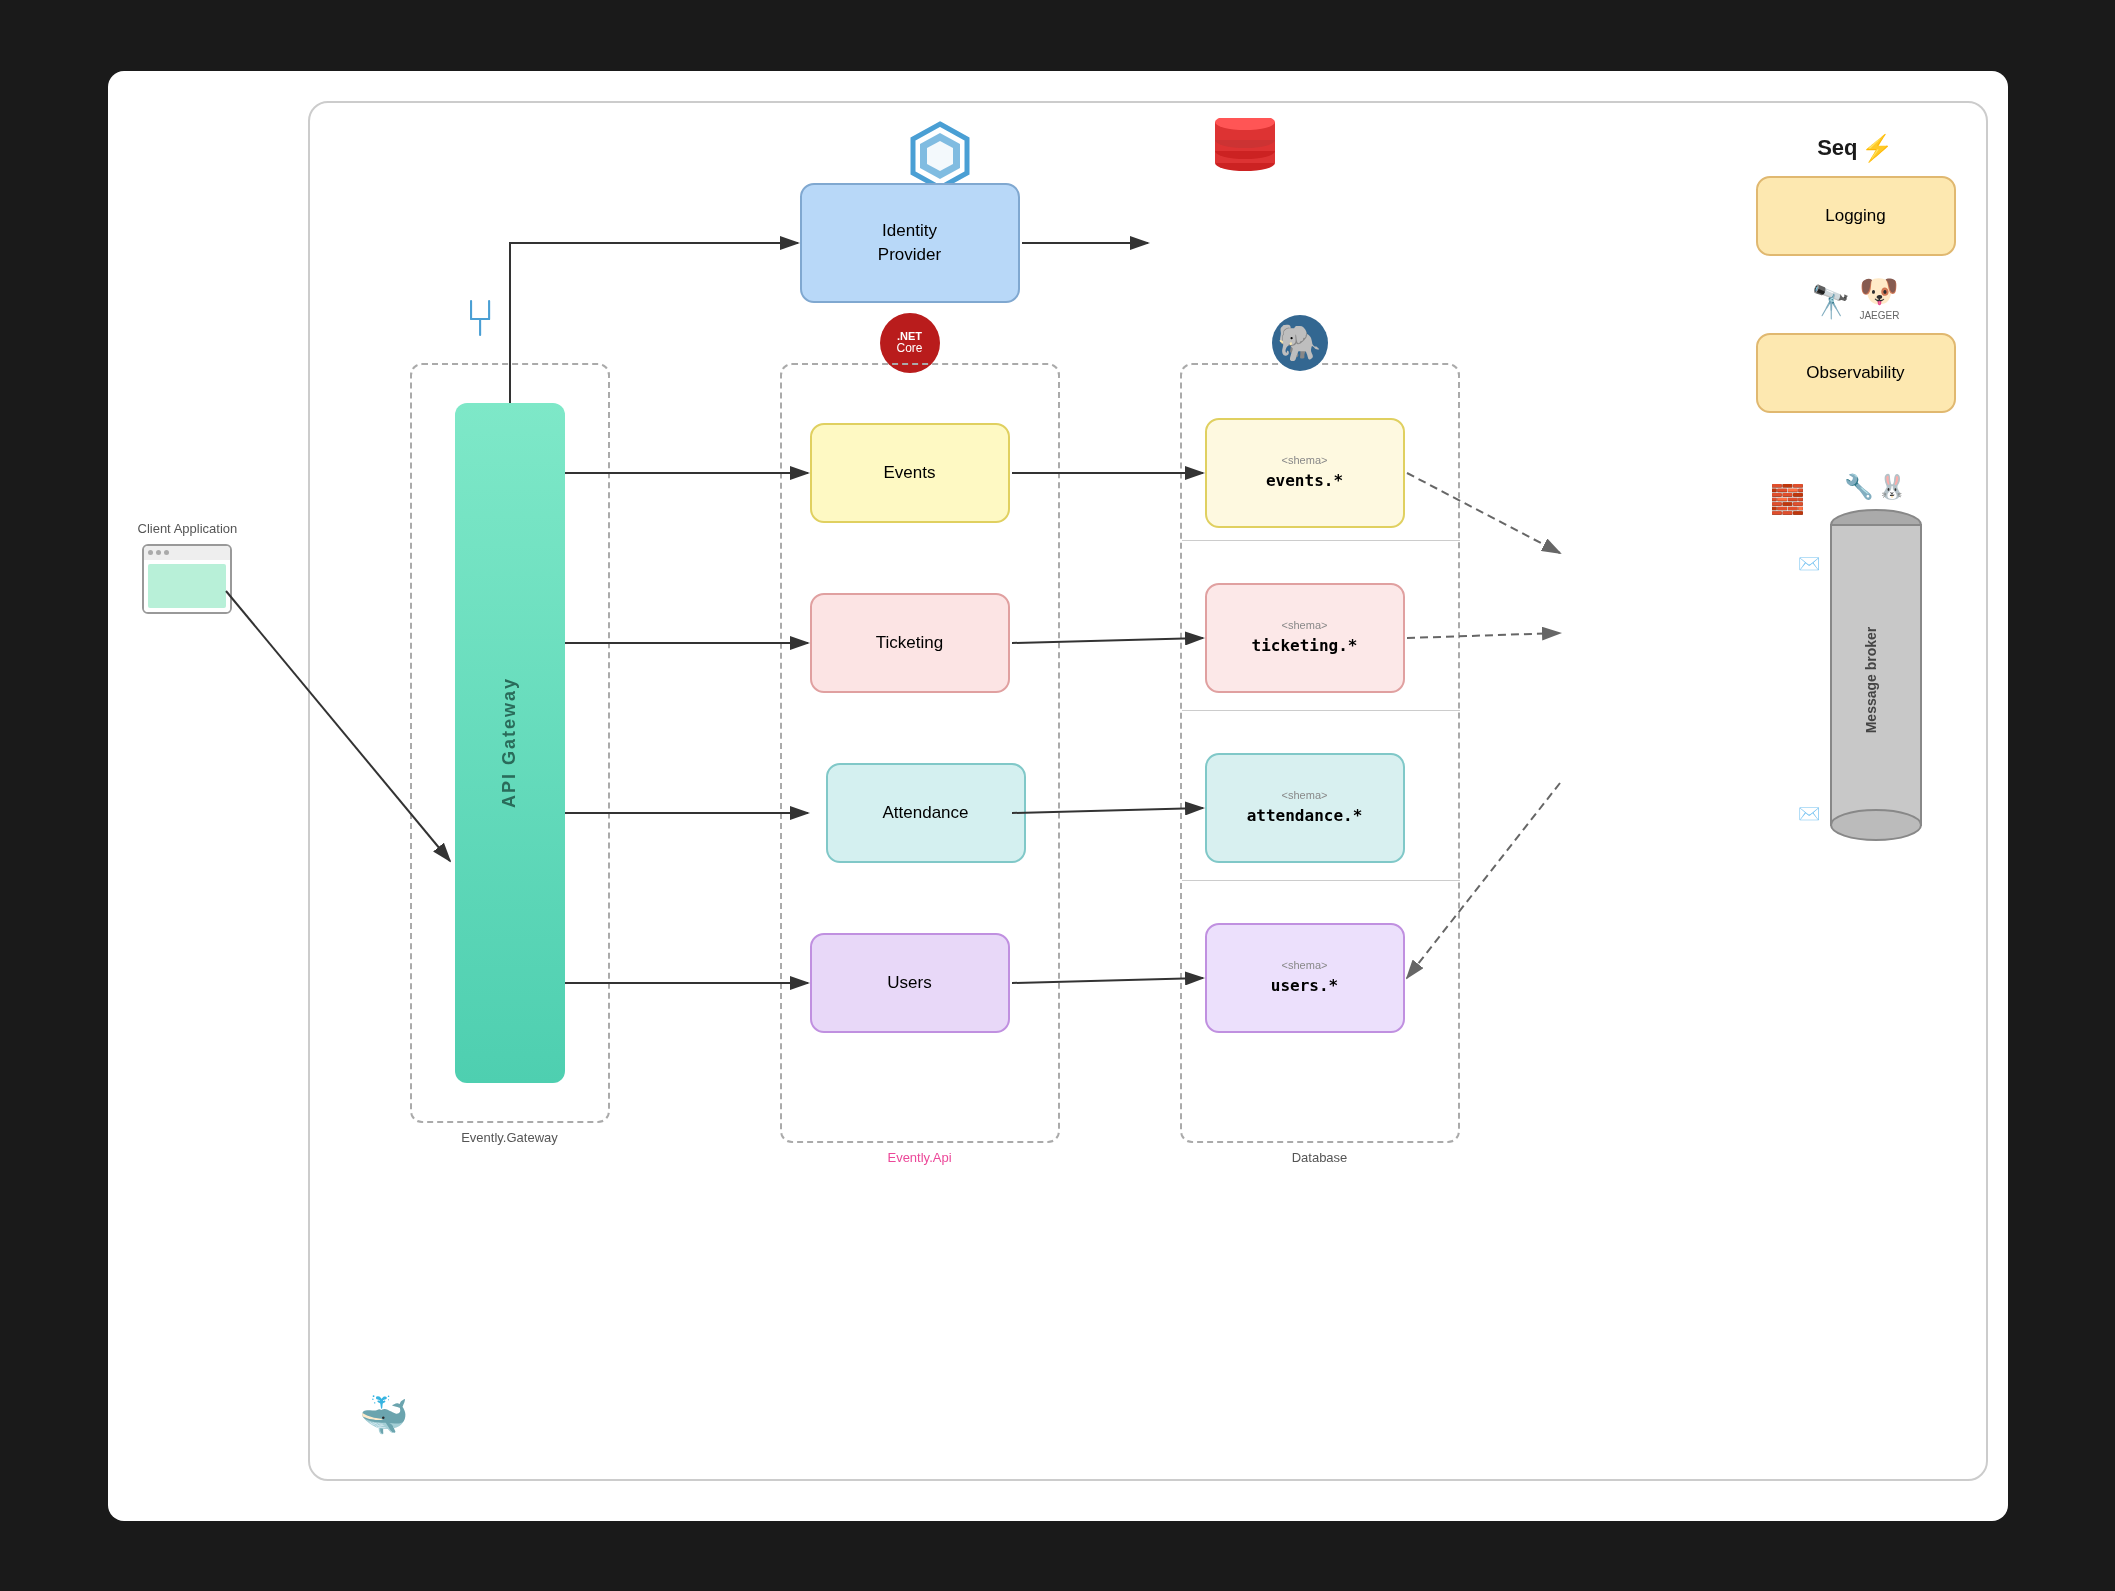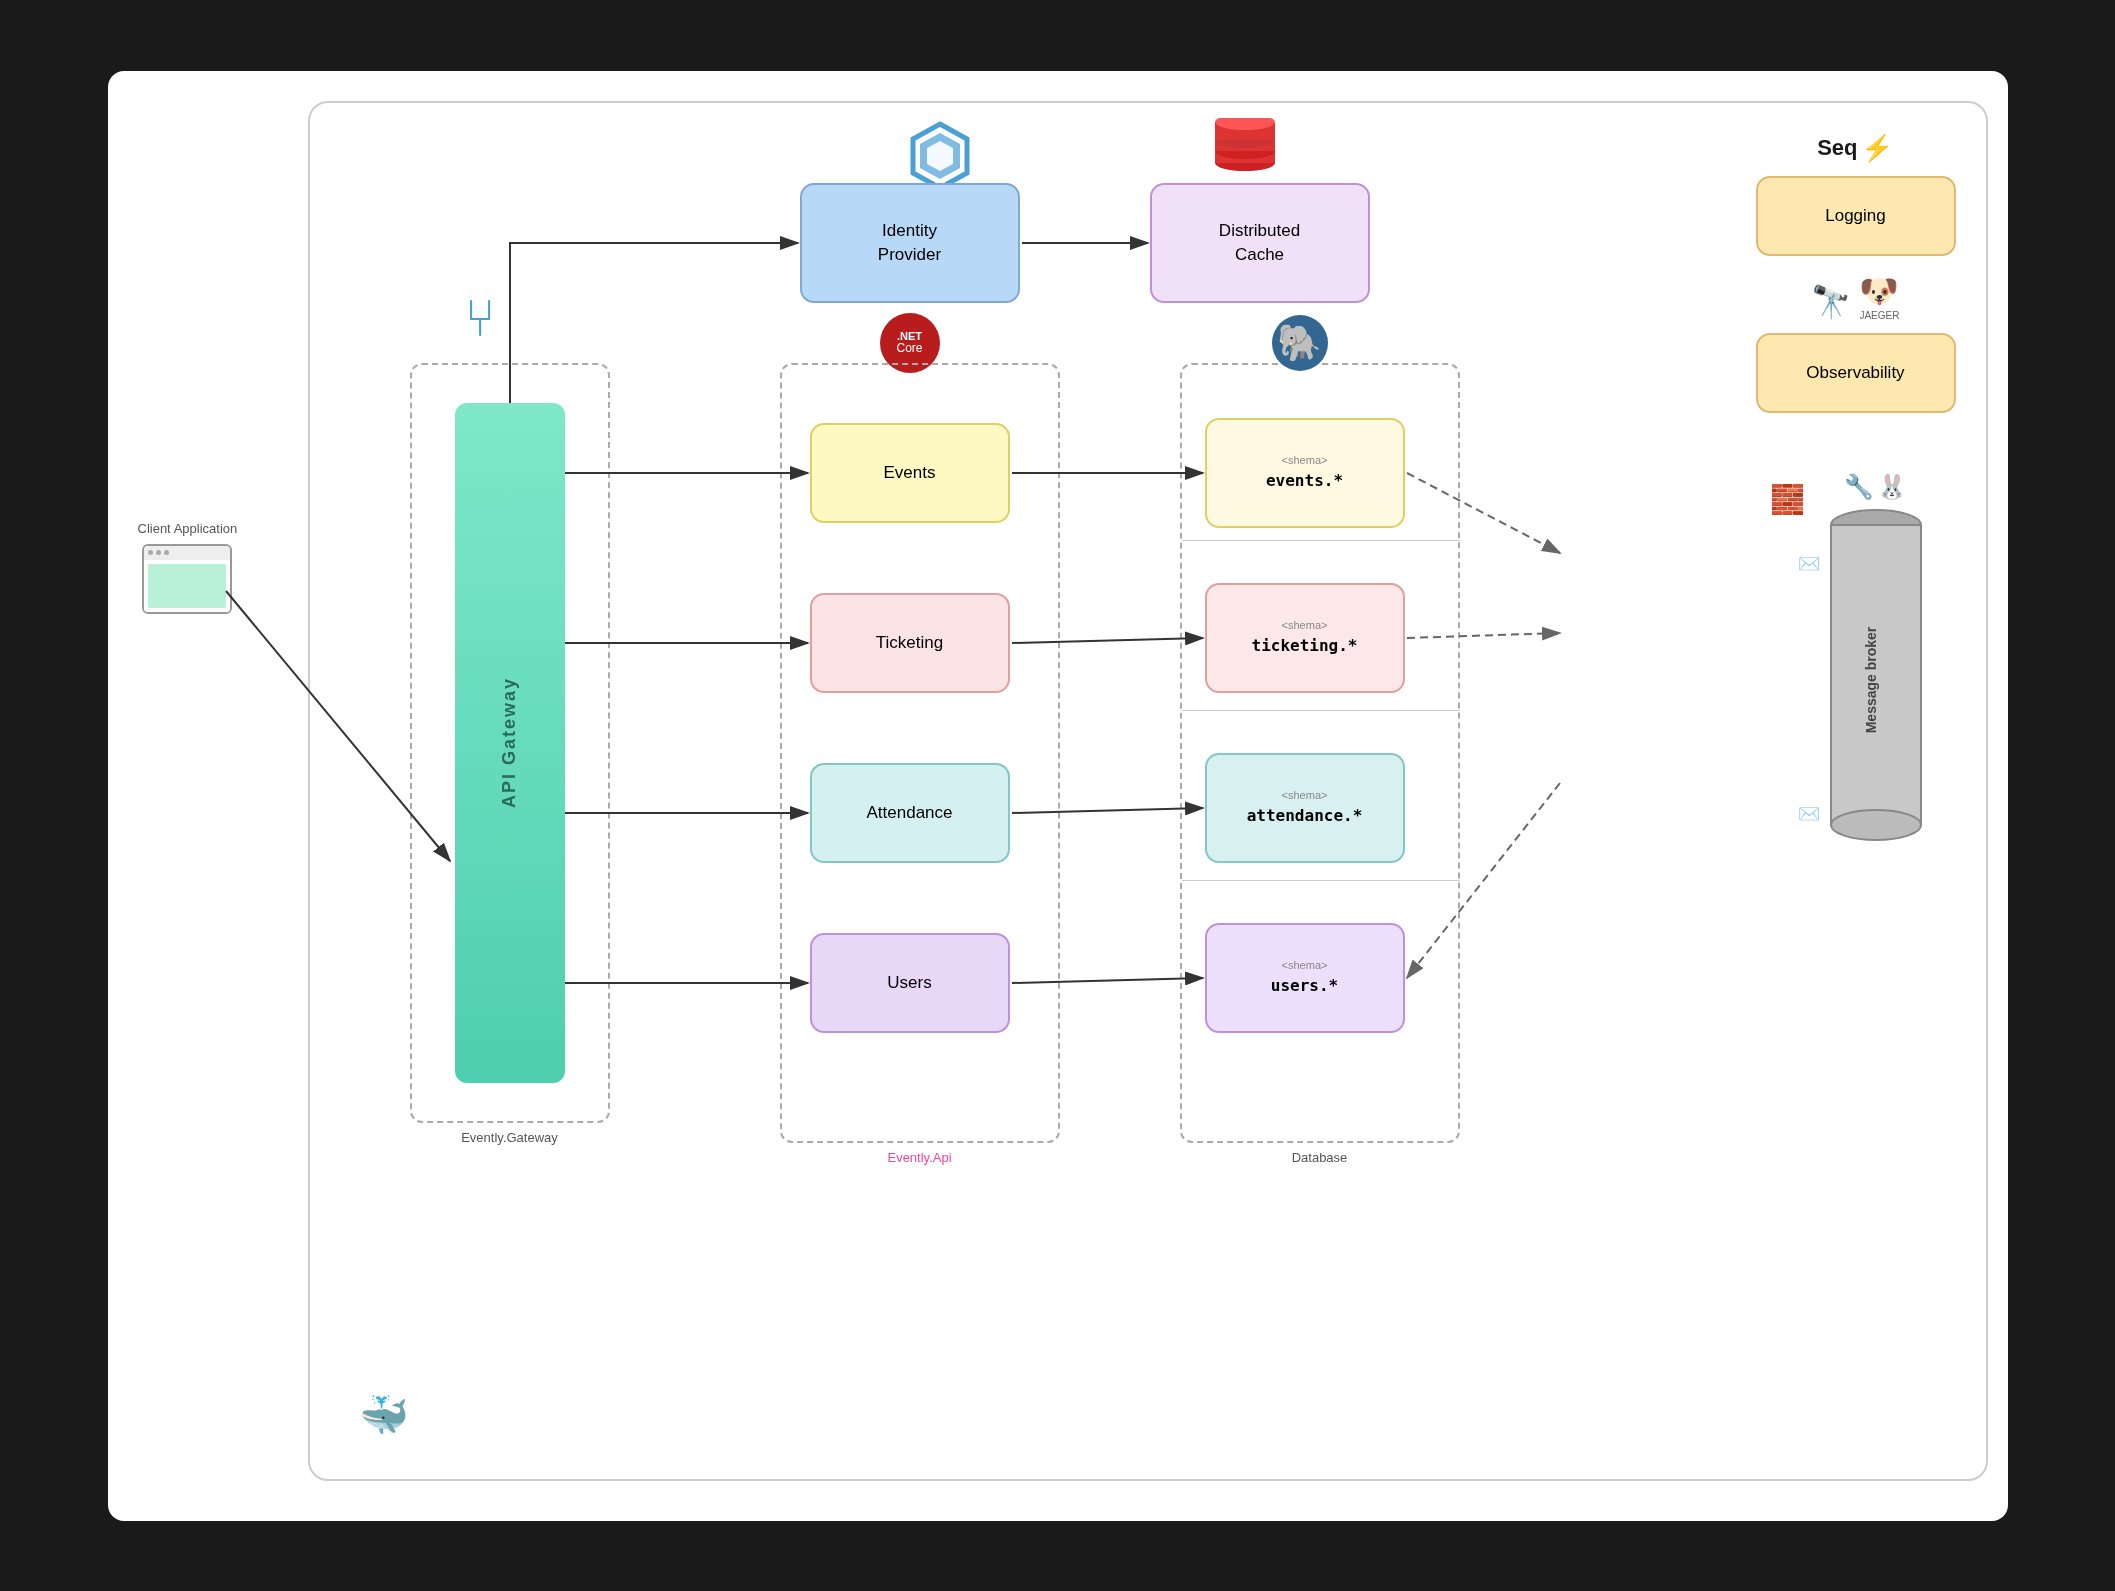--- a/index.html
+++ b/index.html
@@ -191,21 +191,21 @@
     }
     .ticketing-box {
       background: #fce4e4;
       border-color: #e0a0a0;
       left: 500px;
       top: 490px;
     }
     .attendance-box {
       background: #d4f0f0;
       border-color: #80c8c8;
-      left: 500px;
+      left: 516px;
       top: 660px;
     }
     .users-box {
       background: #e8d8f8;
       border-color: #c090e0;
       left: 500px;
       top: 830px;
     }
 
     
@@ -439,23 +439,20 @@
         <ellipse cx="35" cy="22" rx="30" ry="8" fill="#ee4444"></ellipse>
         <ellipse cx="35" cy="33" rx="30" ry="8" fill="#cc2222"></ellipse>
         <rect x="5" y="12" width="60" height="21" fill="#dd3333"></rect>
         <ellipse cx="35" cy="12" rx="30" ry="8" fill="#ee5555"></ellipse>
         <ellipse cx="35" cy="22" rx="30" ry="8" fill="#cc3333"></ellipse>
         <rect x="5" y="4" width="60" height="18" fill="#dd3333"></rect>
         <ellipse cx="35" cy="4" rx="30" ry="8" fill="#ff5555"></ellipse>
       </svg>
     </div>
 
-    <div class="cache-box">
-      <span style="text-align:center">Distributed<br>Cache</span>
-    </div>
 
     <div style="position:absolute; left:960px; top:210px; font-size:50px;">
       <svg width="60" height="60" viewBox="0 0 60 60">
         <ellipse cx="30" cy="30" rx="28" ry="28" fill="#336791"></ellipse>
         <text x="30" y="42" text-anchor="middle" font-size="36" fill="white" font-weight="bold">🐘</text>
       </svg>
     </div>
 
     <div style="position:absolute; right:60px; top:370px;">
       <div style="font-size:12px; color:#666; margin-bottom:4px; text-align:center;">

